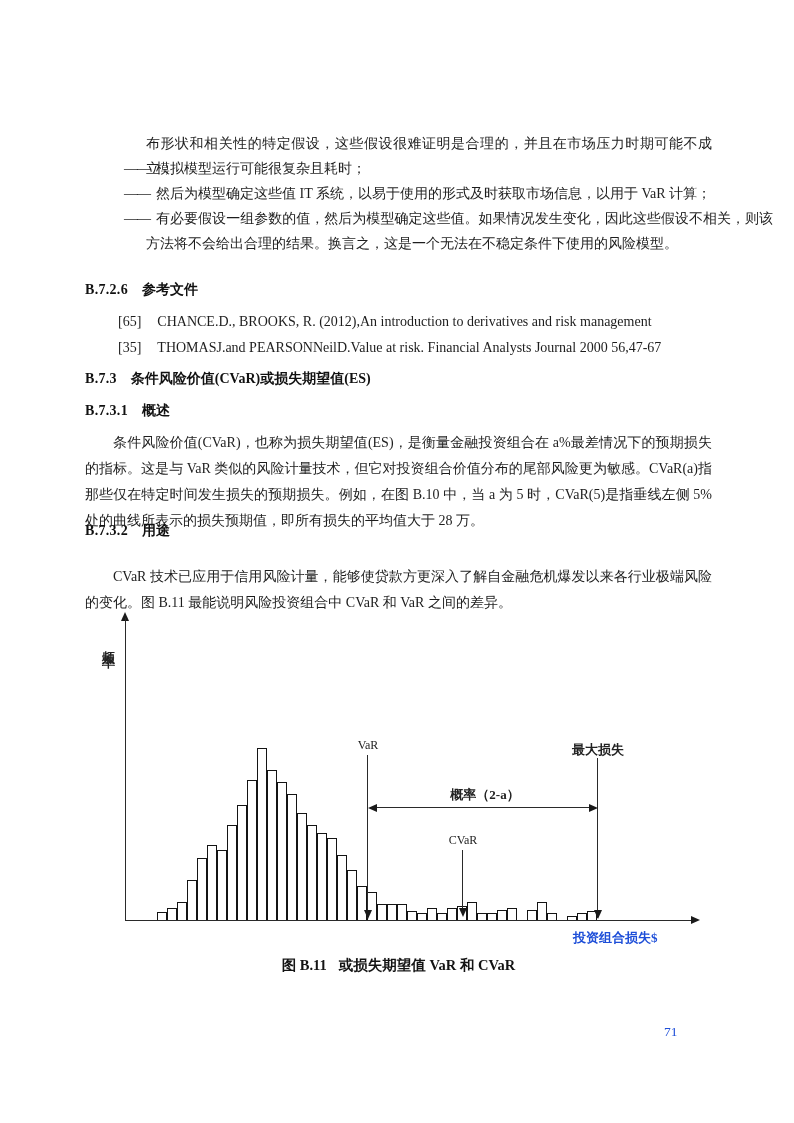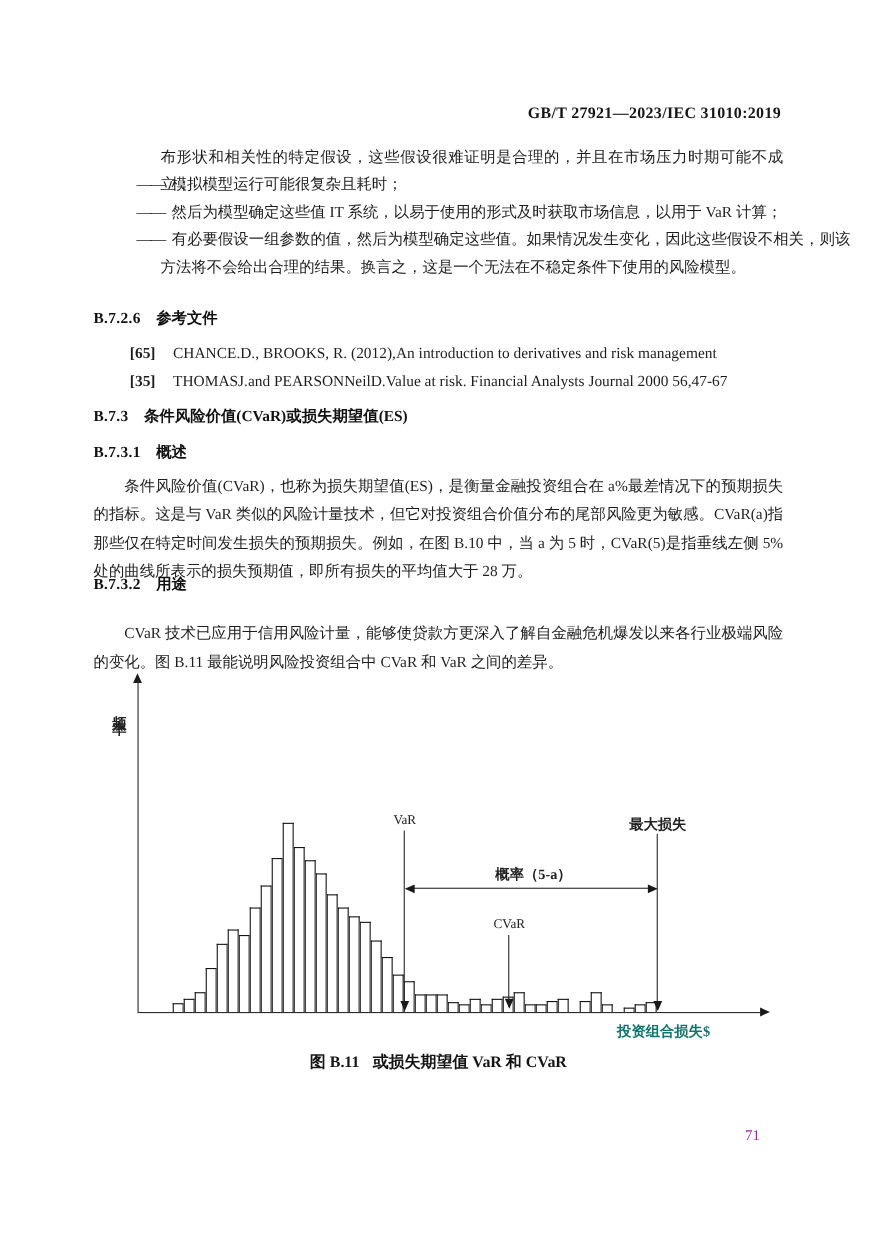--- a/index.html
+++ b/index.html
@@ -21,40 +21,40 @@
   .cont-line{position:absolute;top:131px;left:61px;width:566px;}
   .bullet{position:relative;padding-left:61px;text-indent:-22px;}
   .bullet .dash{letter-spacing:-1px;margin-right:6px;}
   .b1{position:absolute;top:156px;width:627px;}
   .b2{position:absolute;top:181px;width:627px;}
   .b3{position:absolute;top:206px;width:627px;}
   .heading{font-size:14px;font-weight:bold;color:#111;}
   .heading .num{margin-right:14px;letter-spacing:.3px;}
   .h726{position:absolute;top:281px;}
   .ref{font-size:14px;line-height:26px;margin-left:33px;}
-  .ref .lbl{margin-right:16px;font-weight:bold;}
+  .ref .lbl{margin-right:16px;}
   .r65{position:absolute;top:309px;width:594px;}
   .r66{position:absolute;top:335px;width:594px;}
   .h73{position:absolute;top:370px;}
   .h731{position:absolute;top:402px;}
   .p731{position:absolute;top:430px;width:627px;line-height:26px;text-indent:2em;}
   .h732{position:absolute;top:522px;}
   .p732{position:absolute;top:564px;width:627px;line-height:26px;text-indent:2em;}
 
   
   .chart{position:absolute;left:20px;top:612px;width:610px;height:345px;}
   .yaxis{position:absolute;left:20px;top:6px;height:302px;width:1px;background:#2a2a2a;}
   .yarrow{position:absolute;left:16px;top:0;width:0;height:0;
     border-left:4px solid transparent;border-right:4px solid transparent;border-bottom:9px solid #1a1a1a;}
   .xaxis{position:absolute;left:20px;top:308px;width:570px;height:1px;background:#2a2a2a;}
   .xarrow{position:absolute;left:586px;top:304px;width:0;height:0;
     border-top:4px solid transparent;border-bottom:4px solid transparent;border-left:9px solid #1a1a1a;}
   .ylab{position:absolute;left:-6px;top:28px;writing-mode:vertical-rl;
     font-size:13px;font-weight:bold;letter-spacing:4px;color:#222;}
-  .xlab{position:absolute;left:456px;top:317px;font-size:13px;font-weight:bold;color:#0f766e;}
+  .xlab{position:absolute;left:468px;top:317px;font-size:13px;font-weight:bold;color:#1d4ed8;}
   .bars{position:absolute;left:52px;bottom:37px;display:flex;align-items:flex-end;}
   .bar{width:10px;box-sizing:border-box;background:#fff;
     border:1.6px solid #141414;border-bottom:none;flex:0 0 10px;}
   .bar.gap{visibility:hidden;border:none;}
   .vline{position:absolute;width:1px;background:#2a2a2a;}
   .var-line{left:262px;top:143px;height:163px;}
   .cvar-line{left:357px;top:238px;height:65px;}
   .max-line{left:492px;top:146px;height:160px;}
   .down-arrow{position:absolute;width:0;height:0;
     border-left:4px solid transparent;border-right:4px solid transparent;border-top:9px solid #1a1a1a;}
@@ -68,29 +68,28 @@
   .prob-line{position:absolute;left:268px;top:195px;width:219px;height:1px;background:#2a2a2a;}
   .prob-left{position:absolute;left:263px;top:191.5px;width:0;height:0;
     border-top:4px solid transparent;border-bottom:4px solid transparent;border-right:9px solid #1a1a1a;}
   .prob-right{position:absolute;left:484px;top:191.5px;width:0;height:0;
     border-top:4px solid transparent;border-bottom:4px solid transparent;border-left:9px solid #1a1a1a;}
   .prob-lbl{position:absolute;left:300px;top:174px;width:160px;text-align:center;
     font-size:13px;font-weight:bold;color:#222;}
   .caption{position:absolute;top:956px;width:627px;text-align:center;
     font-size:14.5px;font-weight:bold;color:#141414;}
   .caption .cap-num{margin-right:12px;}
-  .pagenum{position:absolute;left:664px;top:1024px;width:40px;text-align:center;
-    font-size:13.5px;color:#a21caf;}
+  .pagenum{position:absolute;left:664px;top:1024px;width:40px;
+    font-size:13.5px;color:#1d4ed8;}
 </style>
 </head>
 <body>
 
 <div class="page">
 
-  <div class="header">GB/T 27921—2023/IEC 31010:2019</div>
 
   <div class="content">
 
     <div class="body-text cont-line">布形状和相关性的特定假设，这些假设很难证明是合理的，并且在市场压力时期可能不成立；</div>
 
     <div class="body-text bullet b1">
       <span class="dash">——</span><span>模拟模型运行可能很复杂且耗时；</span>
     </div>
     <div class="body-text bullet b2">
       <span class="dash">——</span><span>然后为模型确定这些值 IT 系统，以易于使用的形式及时获取市场信息，以用于 VaR 计算；</span>
@@ -186,21 +185,21 @@
       <div class="down-arrow var-tip"></div>
 
       <div class="chart-lbl cvar-lbl">CVaR</div>
       <div class="vline cvar-line"></div>
       <div class="down-arrow cvar-tip"></div>
 
       <div class="chart-lbl max-lbl">最大损失</div>
       <div class="vline max-line"></div>
       <div class="down-arrow max-tip"></div>
 
-      <div class="prob-lbl">概率（5-a）</div>
+      <div class="prob-lbl">概率（2-a）</div>
       <div class="prob-line"></div>
       <div class="prob-left"></div>
       <div class="prob-right"></div>
     </div>
 
     <div class="caption">
       <span class="cap-num">图 B.11</span><span>或损失期望值 VaR 和 CVaR</span>
     </div>
 
   </div>

